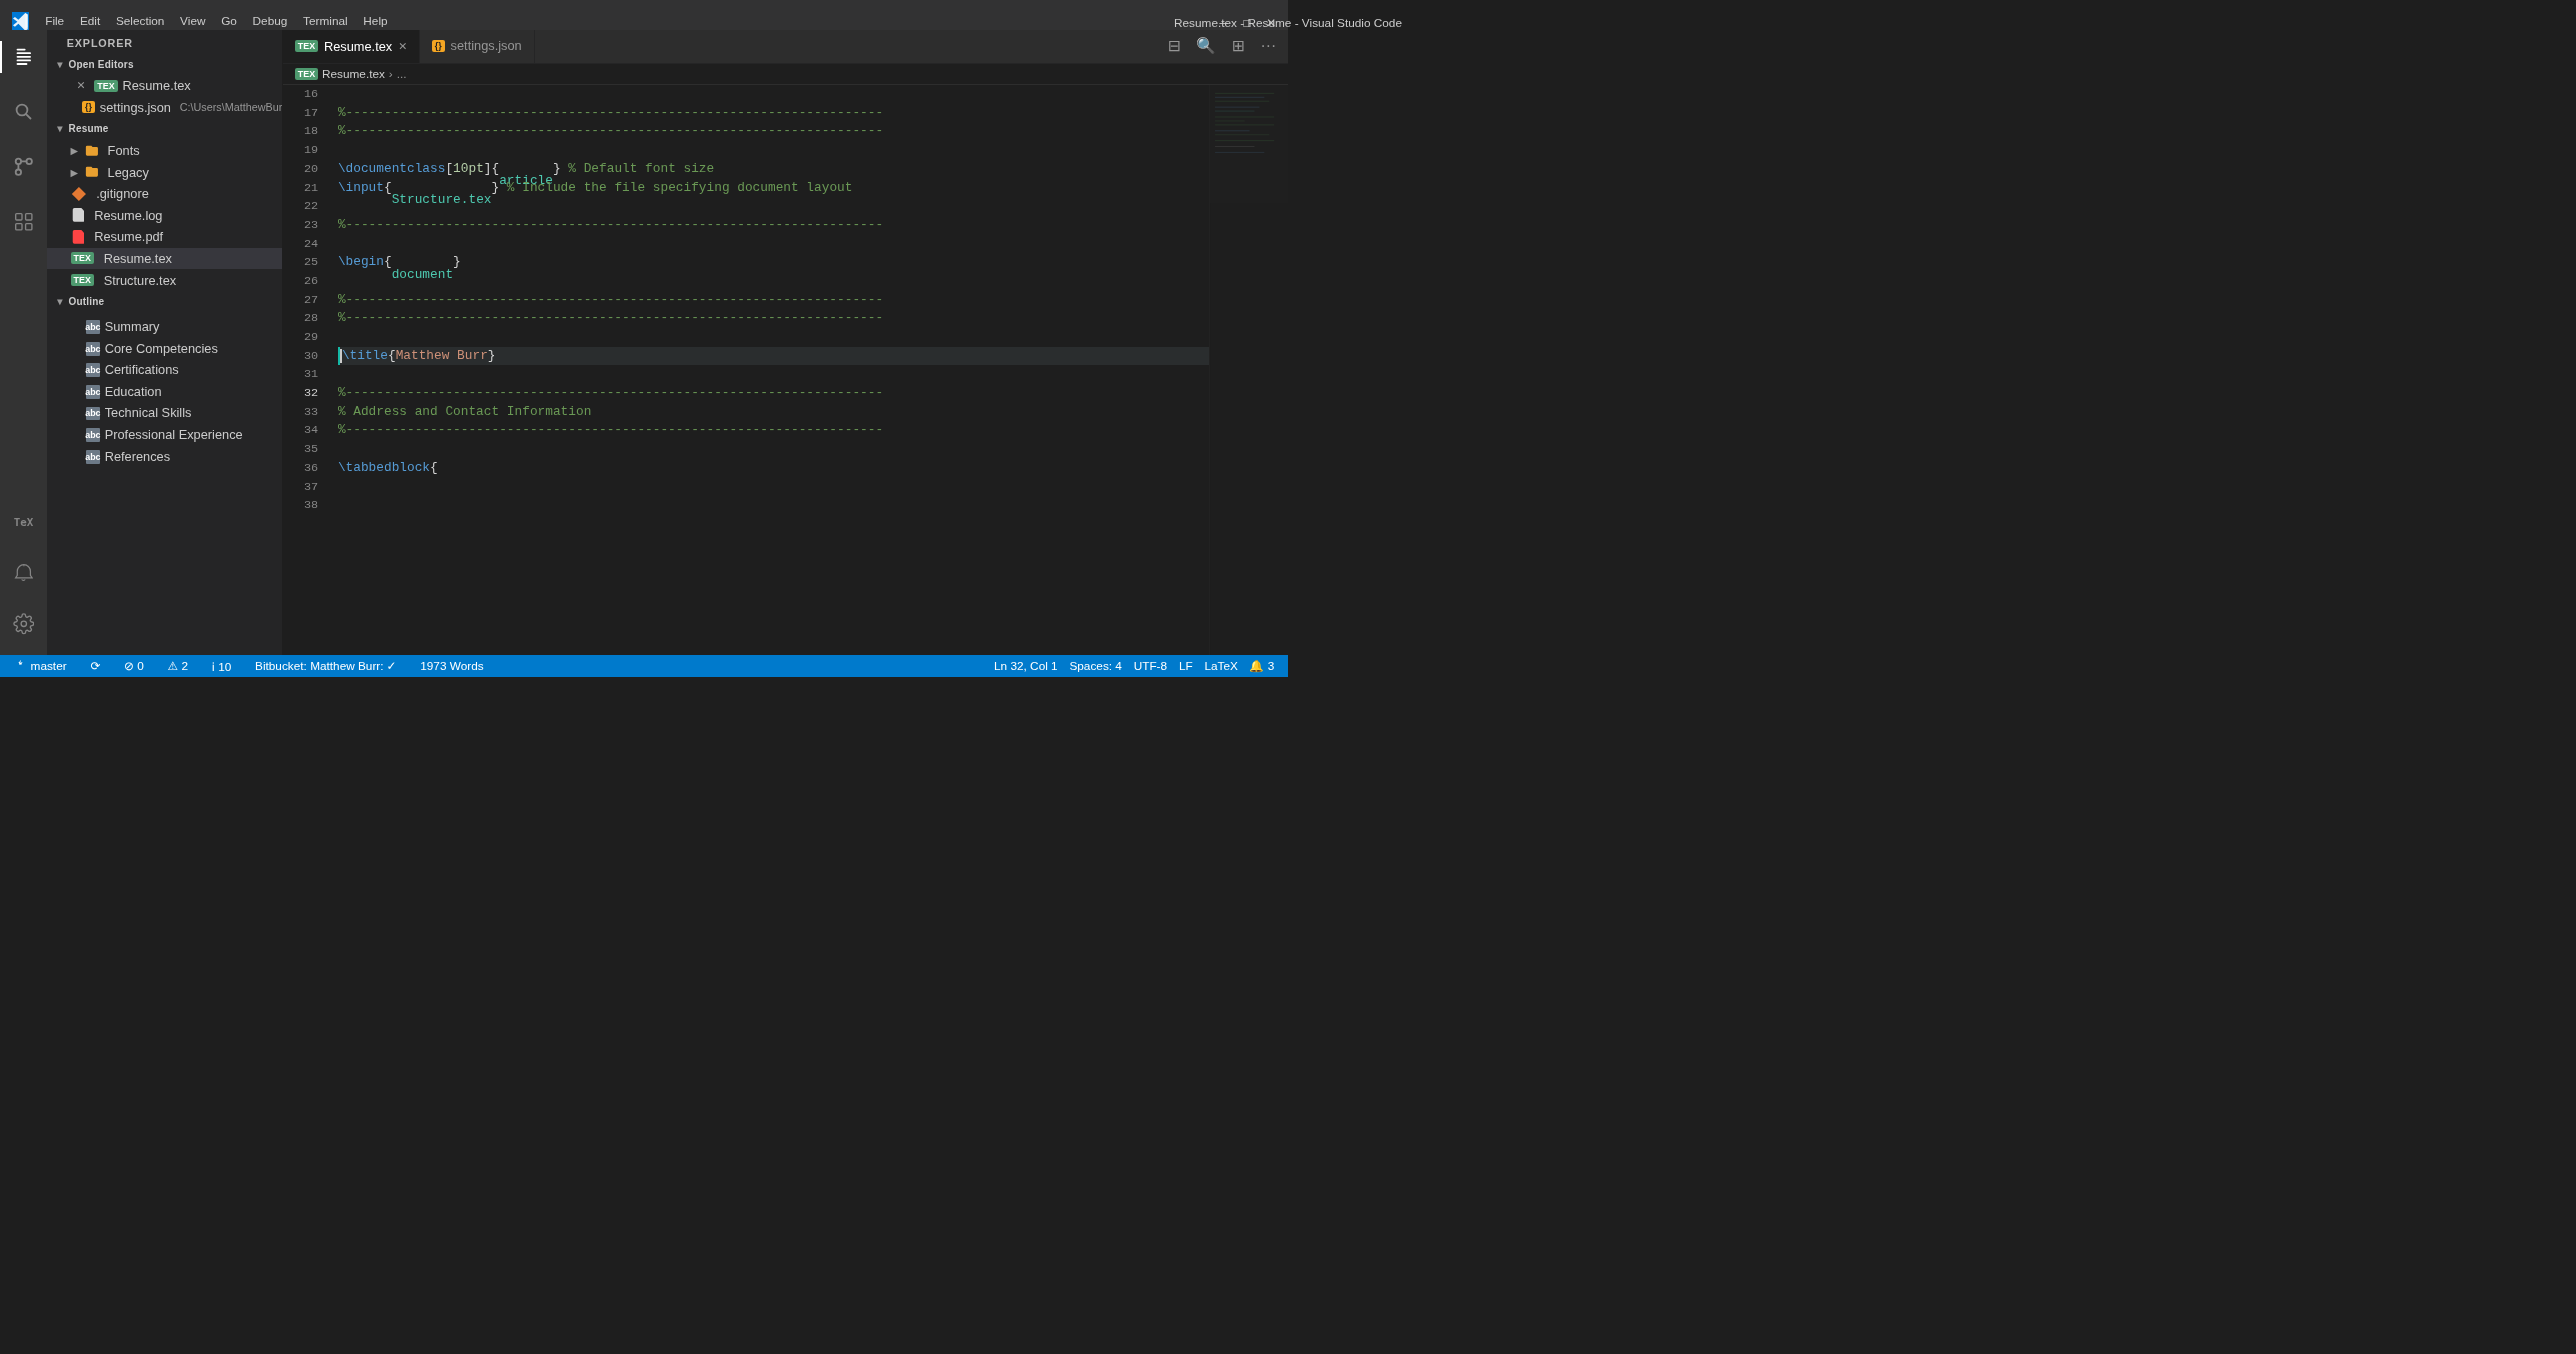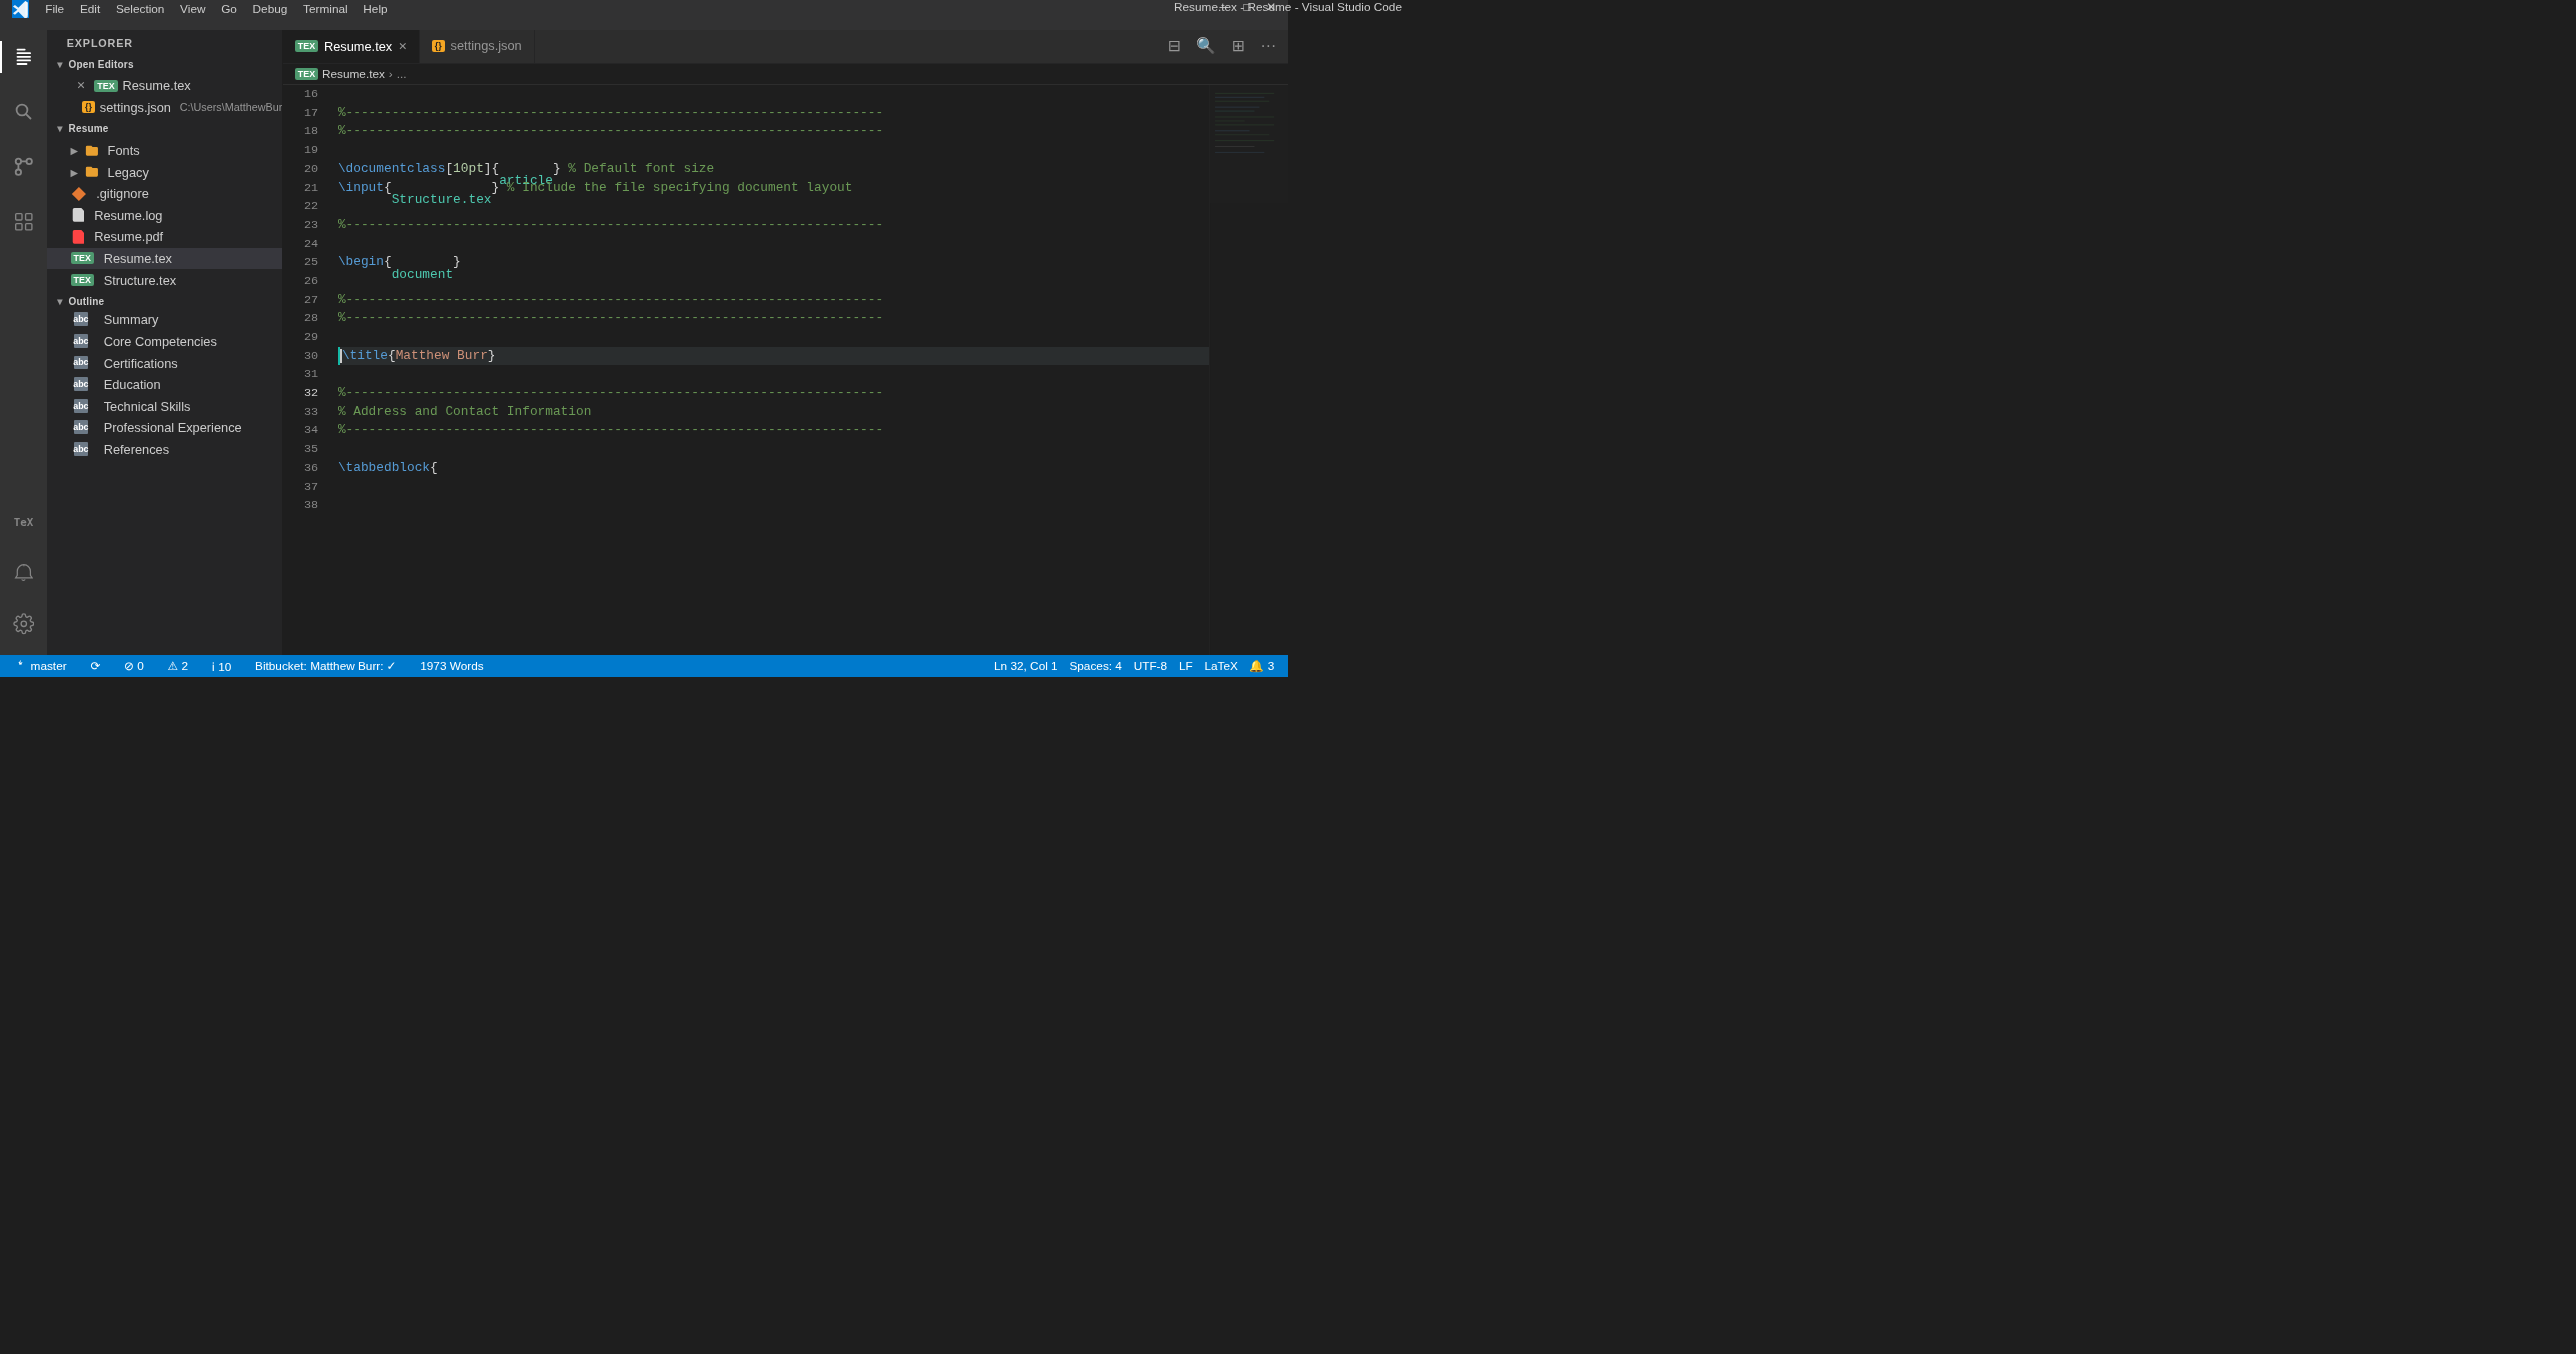--- a/index.html
+++ b/index.html
@@ -11,21 +11,21 @@
       width: 1288px;
       height: 677px;
       overflow: hidden;
     }
 
     
     .title-bar {
       height: 29.5px;
       background: #323233;
       display: flex;
-      align-items: flex-start;
+      align-items: flex-end;
       justify-content: space-between;
       padding: 0 11.8px;
       user-select: none;
     }
     .title-bar-left {
       display: flex;
       align-items: center;
       gap: 15.7px;
     }
     .title-bar-logo {
@@ -189,28 +189,28 @@
     }
     .tree-item .close-icon {
       margin-right: 3.9px;
       font-size: 10.8px;
       color: #999;
     }
 
     
     .outline-item {
       display: flex;
-      align-items: flex-start;
+      align-items: flex-end;
       height: 21.6px;
-      padding-left: 27px;
+      padding-left: 39px;
       cursor: pointer;
       font-size: 12.8px;
       color: #cccccc;
       user-select: none;
-      gap: 11px;
+      gap: 0;
     }
     .outline-icon {
       width: 13.8px;
       height: 13.8px;
       background: #6c7986;
       display: inline-flex;
       align-items: center;
       justify-content: center;
       font-size: 8.9px;
       color: #fff;

